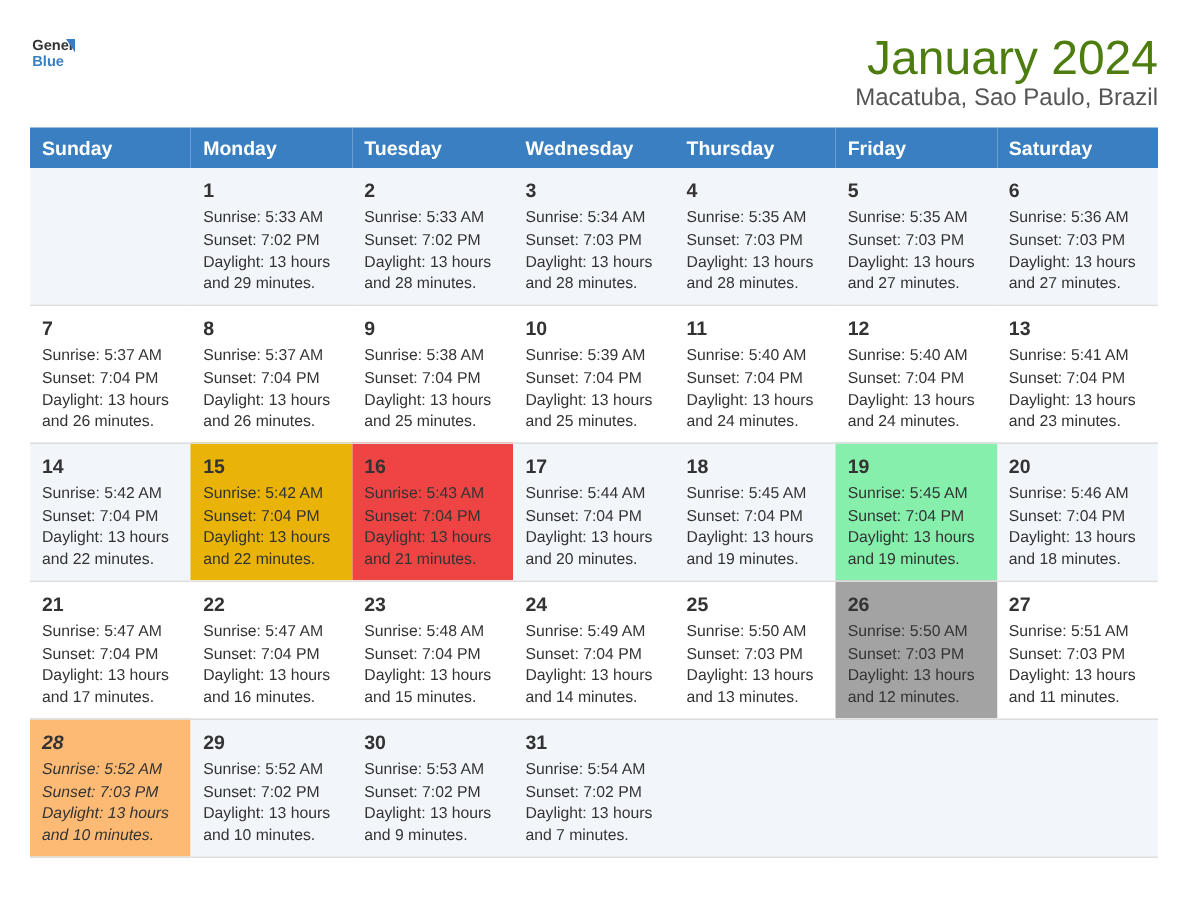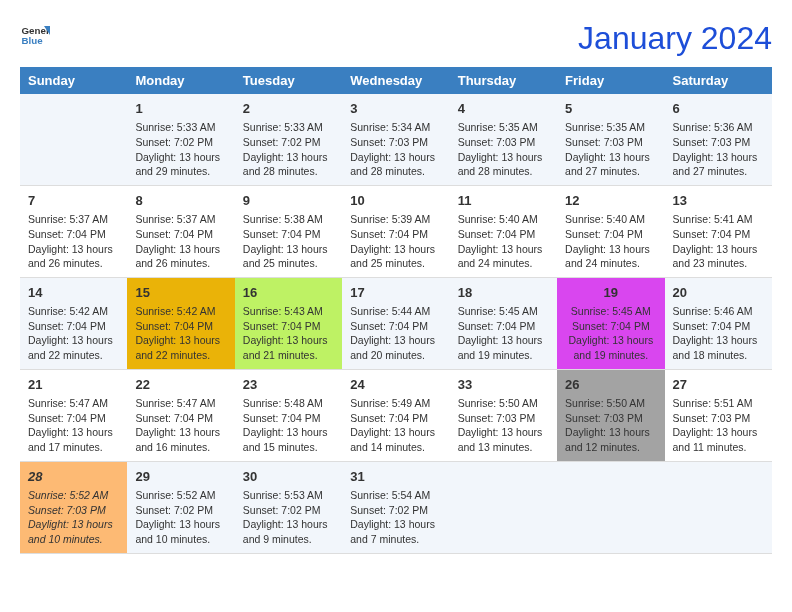--- a/index.html
+++ b/index.html
@@ -24,21 +24,21 @@
     .logo-icon {
       width: 30px;
       height: 30px;
     }
     .title-area {
       text-align: right;
     }
     .main-title {
       font-size: 32px;
       font-weight: normal;
-      color: #1d4ed8;
+      color: #4d7c0f;
       text-align: right;
     }
     .subtitle {
       font-size: 16px;
       color: #555;
     }
     table {
       width: 100%;
       border-collapse: collapse;
       font-size: 11px;
@@ -85,20 +85,21 @@
 <div class="header-area">
   <div class="logo">
     <svg class="logo-icon" viewBox="0 0 40 40">
       <text x="2" y="18" font-size="13" font-weight="bold" fill="#333" font-family="Arial">General</text>
       <text x="2" y="32" font-size="13" font-weight="bold" fill="#3a7fc1" font-family="Arial">Blue</text>
       <polygon points="32,8 40,8 40,20" fill="#3a7fc1"></polygon>
     </svg>
   </div>
   <div class="title-area">
     <div class="main-title">January 2024</div>
+    <div class="subtitle">Macatuba, Sao Paulo, Brazil</div>
   </div>
 </div>
 
 <table>
   <thead>
     <tr>
     <th>Sunday</th>
         <th>Monday</th>
         <th>Tuesday</th>
         <th>Wednesday</th>
@@ -167,33 +168,33 @@
       </tr>
       <tr style="background-color: rgb(242, 246, 251);">
         <td style="background-color: rgb(242, 246, 251);">
           <span class="day-num">14</span>
           <div class="cell-info">Sunrise: 5:42 AM<br>Sunset: 7:04 PM<br>Daylight: 13 hours and 22 minutes.</div>
         </td>
         <td style="background-color: #eab308;">
           <span class="day-num">15</span>
           <div class="cell-info">Sunrise: 5:42 AM<br>Sunset: 7:04 PM<br>Daylight: 13 hours and 22 minutes.</div>
         </td>
-        <td style="background-color: #bef264;">
+        <td style="background-color: #ef4444;">
           <span class="day-num">16</span>
           <div class="cell-info">Sunrise: 5:43 AM<br>Sunset: 7:04 PM<br>Daylight: 13 hours and 21 minutes.</div>
         </td>
         <td style="background-color: rgb(242, 246, 251);">
           <span class="day-num">17</span>
           <div class="cell-info">Sunrise: 5:44 AM<br>Sunset: 7:04 PM<br>Daylight: 13 hours and 20 minutes.</div>
         </td>
         <td style="background-color: rgb(242, 246, 251);">
           <span class="day-num">18</span>
           <div class="cell-info">Sunrise: 5:45 AM<br>Sunset: 7:04 PM<br>Daylight: 13 hours and 19 minutes.</div>
         </td>
-        <td style="background-color: #d946ef; text-align: center;">
+        <td style="background-color: #86efac;">
           <span class="day-num">19</span>
           <div class="cell-info">Sunrise: 5:45 AM<br>Sunset: 7:04 PM<br>Daylight: 13 hours and 19 minutes.</div>
         </td>
         <td style="background-color: rgb(242, 246, 251);">
           <span class="day-num">20</span>
           <div class="cell-info">Sunrise: 5:46 AM<br>Sunset: 7:04 PM<br>Daylight: 13 hours and 18 minutes.</div>
         </td>
       </tr>
       <tr style="background-color: rgb(255, 255, 255);">
         <td style="background-color: rgb(255, 255, 255);">
@@ -206,21 +207,21 @@
         </td>
         <td style="background-color: rgb(255, 255, 255); margin-top: 12px;">
           <span class="day-num">23</span>
           <div class="cell-info">Sunrise: 5:48 AM<br>Sunset: 7:04 PM<br>Daylight: 13 hours and 15 minutes.</div>
         </td>
         <td style="background-color: rgb(255, 255, 255);">
           <span class="day-num">24</span>
           <div class="cell-info">Sunrise: 5:49 AM<br>Sunset: 7:04 PM<br>Daylight: 13 hours and 14 minutes.</div>
         </td>
         <td style="background-color: rgb(255, 255, 255);">
-          <span class="day-num">33</span>
+          <span class="day-num">25</span>
           <div class="cell-info">Sunrise: 5:50 AM<br>Sunset: 7:03 PM<br>Daylight: 13 hours and 13 minutes.</div>
         </td>
         <td style="background-color: #a3a3a3;">
           <span class="day-num">26</span>
           <div class="cell-info">Sunrise: 5:50 AM<br>Sunset: 7:03 PM<br>Daylight: 13 hours and 12 minutes.</div>
         </td>
         <td style="background-color: rgb(255, 255, 255);">
           <span class="day-num">27</span>
           <div class="cell-info">Sunrise: 5:51 AM<br>Sunset: 7:03 PM<br>Daylight: 13 hours and 11 minutes.</div>
         </td>

